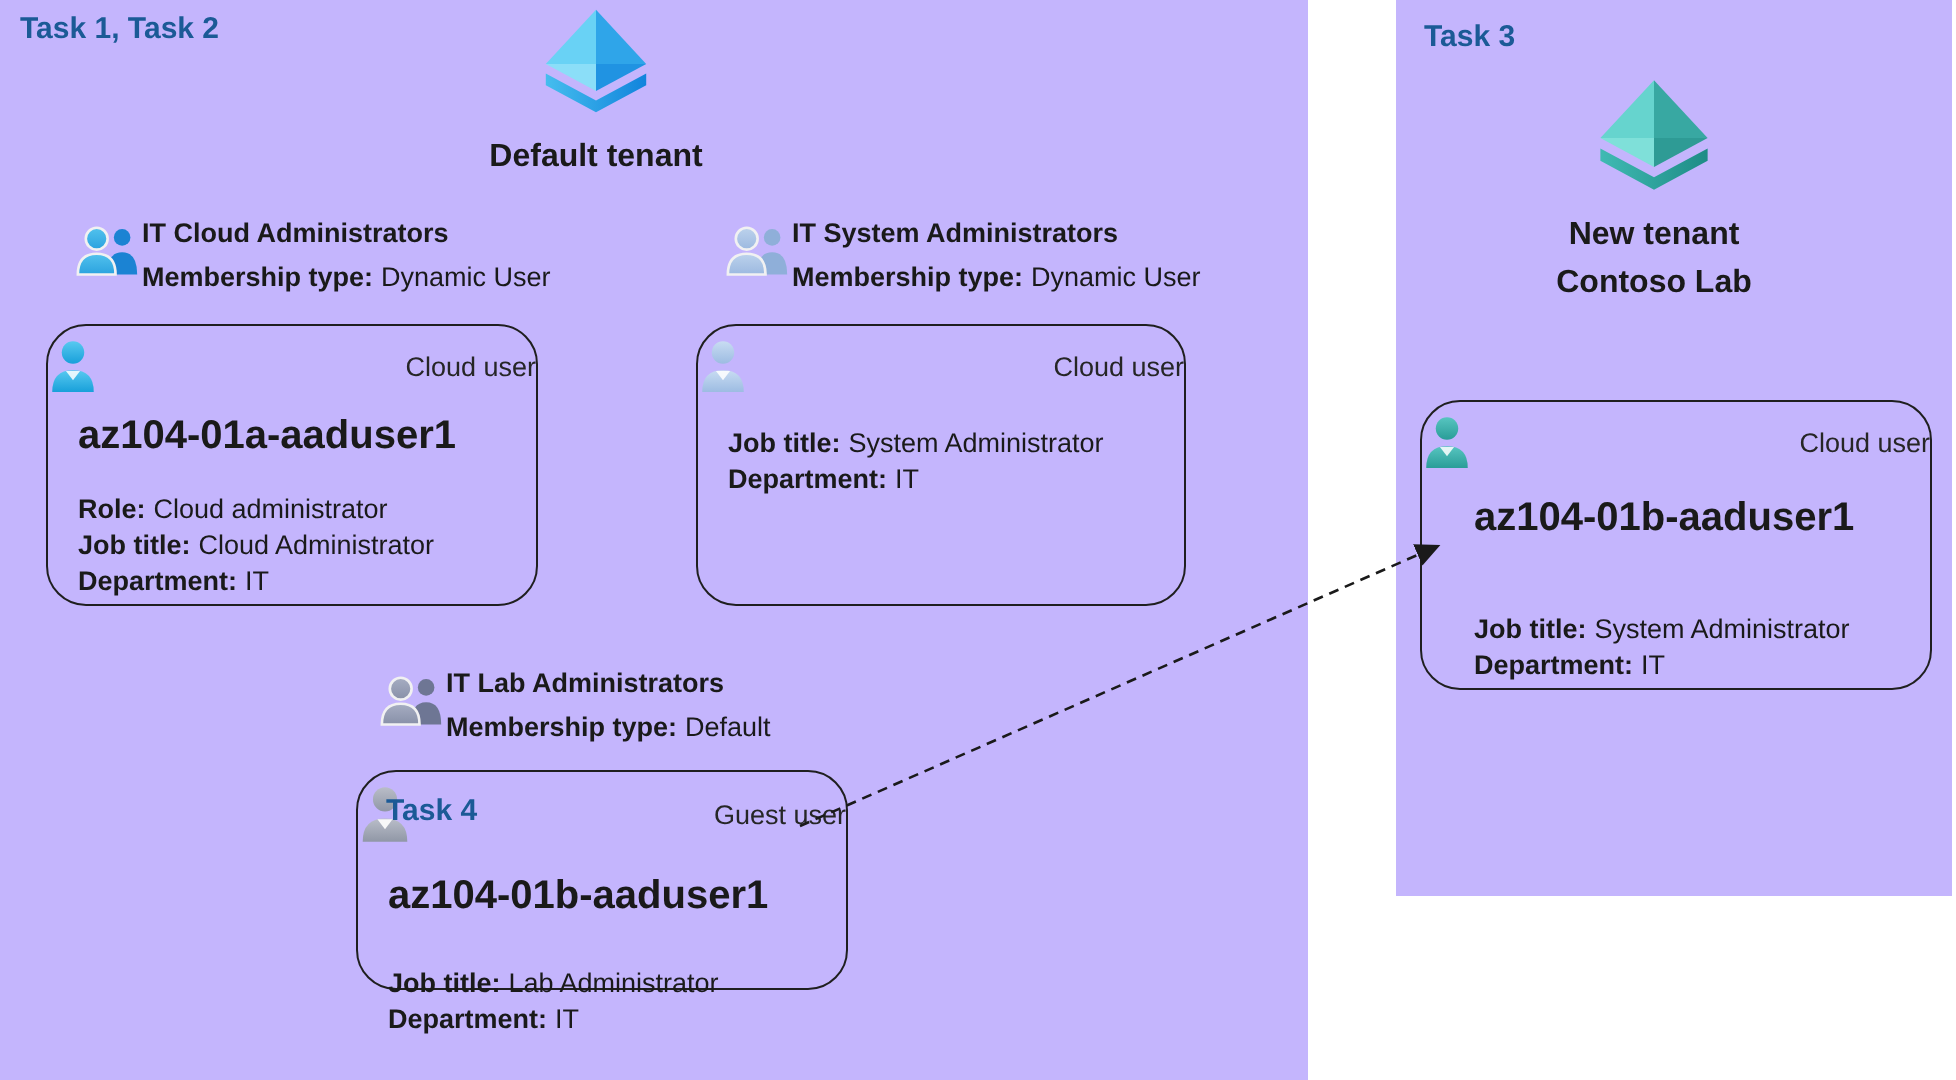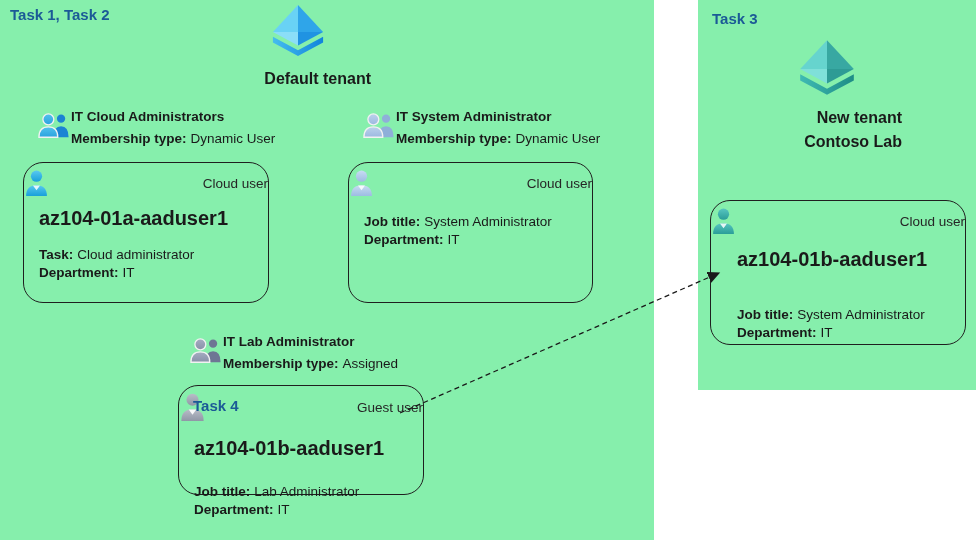--- a/index.html
+++ b/index.html
@@ -2,30 +2,30 @@
 <html><head>
 <meta charset="utf-8">
 <style>
   * { box-sizing: border-box; }
   html,body { margin:0; padding:0; }
   body {
     width:978px; height:540px; position:relative; overflow:hidden;
     background:#ffffff; color:#1a1a1a;
     font-family:"Liberation Sans", sans-serif;
   }
-  .panel { position:absolute; background:#86efac; }
+  .panel { position:absolute; background:#c4b5fd; }
   #left-panel  { left:0;   top:0; width:654px; height:540px; }
-  #right-panel { left:698px; top:0; width:278px; height:390px; }
+  #right-panel { left:698px; top:0; width:278px; height:448px; }
 
   .task-label {
     position:absolute; font-size:15px; font-weight:bold; color:#1b5a96;
     white-space:nowrap;
   }
 
-  .tenant { position:absolute; text-align:right; }
+  .tenant { position:absolute; text-align:center; }
   .tenant svg { display:block; margin:0 auto; }
   .tenant-name { font-size:16px; font-weight:bold; margin-top:11px; white-space:nowrap; }
   .tenant-name.second { margin-top:6px; }
 
   .group { position:absolute; display:flex; gap:1px; }
   .group svg { margin-top:4px; flex:none; }
   .group-title { font-size:13.5px; font-weight:bold; line-height:22px; white-space:nowrap; }
   .group-sub   { font-size:13.5px; line-height:22px; white-space:nowrap; }
   .lbl { font-weight:bold; margin-right:4px; }
 
@@ -135,54 +135,55 @@
   </div>
 
   <div class="group" style="left:363px; top:106px;">
     <svg viewBox="0 0 34 30" width="32" height="30">
       <circle cx="24.5" cy="8.3" r="4.4" fill="#8fafd9"></circle>
       <path d="M16.5 28 Q16.5 16.2 24.5 16.2 Q32.5 16.2 32.5 28 Z" fill="#8fafd9"></path>
       <circle cx="11" cy="9" r="5.8" fill="url(#g-front-pale)" stroke="#f1f1f2" stroke-width="1.4"></circle>
       <path d="M1 28 Q1 17 11 17 Q21 17 21 28 Z" fill="url(#g-front-pale)" stroke="#f1f1f2" stroke-width="1.4"></path>
     </svg>
     <div>
-      <div class="group-title">IT System Administrator</div>
+      <div class="group-title">IT System Administrators</div>
       <div class="group-sub">
         <span class="lbl">Membership type:</span><span>Dynamic User</span>
       </div>
     </div>
   </div>
 
   <div class="group" style="left:190px; top:331px;">
     <svg viewBox="0 0 34 30" width="32" height="30">
       <circle cx="24.5" cy="8.3" r="4.4" fill="#6e7694"></circle>
       <path d="M16.5 28 Q16.5 16.2 24.5 16.2 Q32.5 16.2 32.5 28 Z" fill="#6e7694"></path>
       <circle cx="11" cy="9" r="5.8" fill="url(#g-front-gray)" stroke="#f1f1f2" stroke-width="1.4"></circle>
       <path d="M1 28 Q1 17 11 17 Q21 17 21 28 Z" fill="url(#g-front-gray)" stroke="#f1f1f2" stroke-width="1.4"></path>
     </svg>
     <div>
-      <div class="group-title">IT Lab Administrator</div>
+      <div class="group-title">IT Lab Administrators</div>
       <div class="group-sub">
-        <span class="lbl">Membership type:</span><span>Assigned</span>
+        <span class="lbl">Membership type:</span><span>Default</span>
       </div>
     </div>
   </div>
 
   <div class="card" style="left:23px; top:162px; width:246px; height:141px;">
     <div class="card-header">
       <svg viewBox="0 0 24 26" width="25" height="27">
         <circle cx="12" cy="6" r="5.4" fill="url(#g-user-blue)"></circle>
         <path d="M2 25 Q2 14.6 12 14.6 Q22 14.6 22 25 Z" fill="url(#g-user-blue)"></path>
         <path d="M8.6 14.9 L12 19.4 L15.4 14.9 Z" fill="#ffffff" opacity="0.85"></path>
       </svg>
       <span class="user-type">Cloud user</span>
     </div>
     <div class="card-name">az104-01a-aaduser1</div>
     <div class="card-lines">
-      <div class="card-line"><span class="lbl">Task:</span><span>Cloud administrator</span></div>
+      <div class="card-line"><span class="lbl">Role:</span><span>Cloud administrator</span></div>
+      <div class="card-line"><span class="lbl">Job title:</span><span>Cloud Administrator</span></div>
       <div class="card-line"><span class="lbl">Department:</span><span>IT</span></div>
     </div>
   </div>
 
   <div class="card" style="left:348px; top:162px; width:245px; height:141px;">
     <div class="card-header">
       <svg viewBox="0 0 24 26" width="25" height="27">
         <circle cx="12" cy="6" r="5.4" fill="url(#g-user-pale)"></circle>
         <path d="M2 25 Q2 14.6 12 14.6 Q22 14.6 22 25 Z" fill="url(#g-user-pale)"></path>
         <path d="M8.6 14.9 L12 19.4 L15.4 14.9 Z" fill="#ffffff" opacity="0.85"></path>

